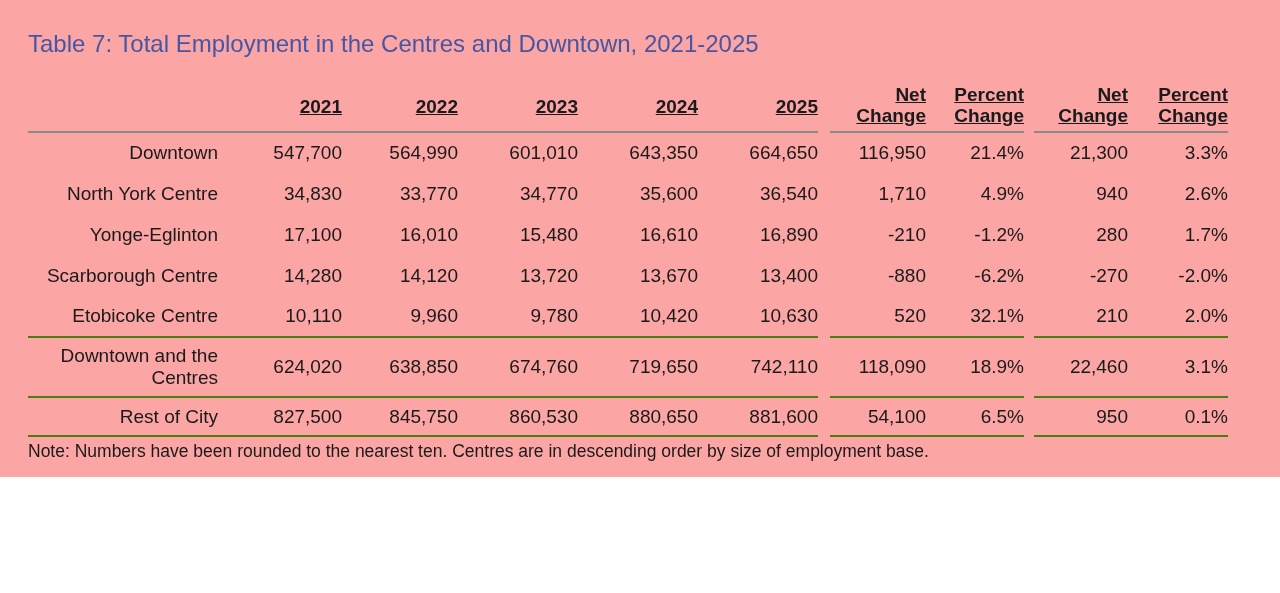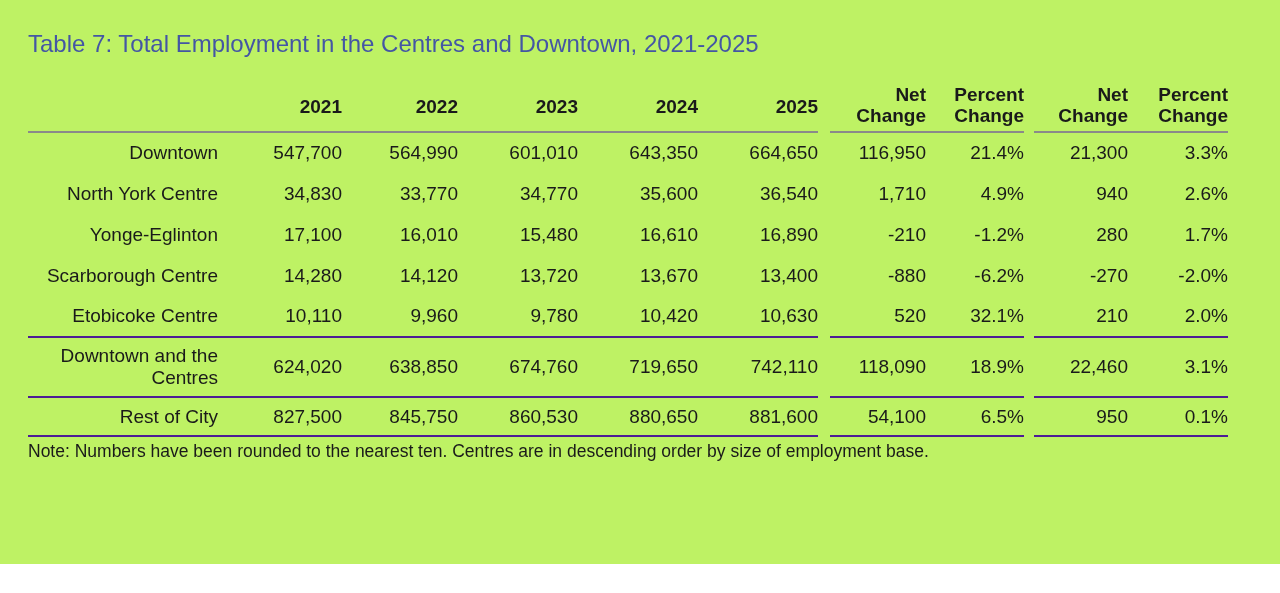--- a/index.html
+++ b/index.html
@@ -3,21 +3,21 @@
 <meta charset="utf-8">
 <style>
   * { margin: 0; padding: 0; box-sizing: border-box; }
   html, body { background: #ffffff; }
   body {
     width: 1280px; height: 593px;
     font-family: "Liberation Sans", sans-serif;
     color: #1a1a1a;
     overflow: hidden;
   }
-  .page { width: 1280px; height: 564px; background: #bef264; padding: 30px 52px 0 28px; }
+  .page { width: 1280px; height: 477px; background: #fca5a5; padding: 30px 52px 0 28px; }
 
   .title {
     font-size: 24px;
     line-height: 28px;
     font-weight: 400;
     color: #4456a4;
     margin-bottom: 17px;
     white-space: nowrap;
   }
 
@@ -29,30 +29,30 @@
   td {
     font-size: 19px;
     vertical-align: middle;
     overflow: hidden;
   }
   td.sp { border: none !important; }           
 
   
   .bt { border-top: 2px solid #8a8a8a; }
   .bb { border-bottom: 2px solid #8a8a8a; }
-  tr.rule-after td:not(.sp) { border-bottom: 2px solid #4c1d95; }
+  tr.rule-after td:not(.sp) { border-bottom: 2px solid #4d7c0f; }
 
   
   tr.ghead { height: 40px; }
   tr.ghead td.gl {
     text-align: center;
     font-weight: 700;
     font-size: 19.5px;
   }
-  tr.chead { height: 57px; }
+  tr.chead { height: 57px; text-decoration: underline; }
   tr.chead td { vertical-align: bottom; font-weight: 700; }
   td.yr { text-align: right; padding-bottom: 13px; }
   td.ch {
     text-align: right;
     line-height: 21px;
     padding-bottom: 5px;
     word-spacing: 100px;   
   }
 
   

